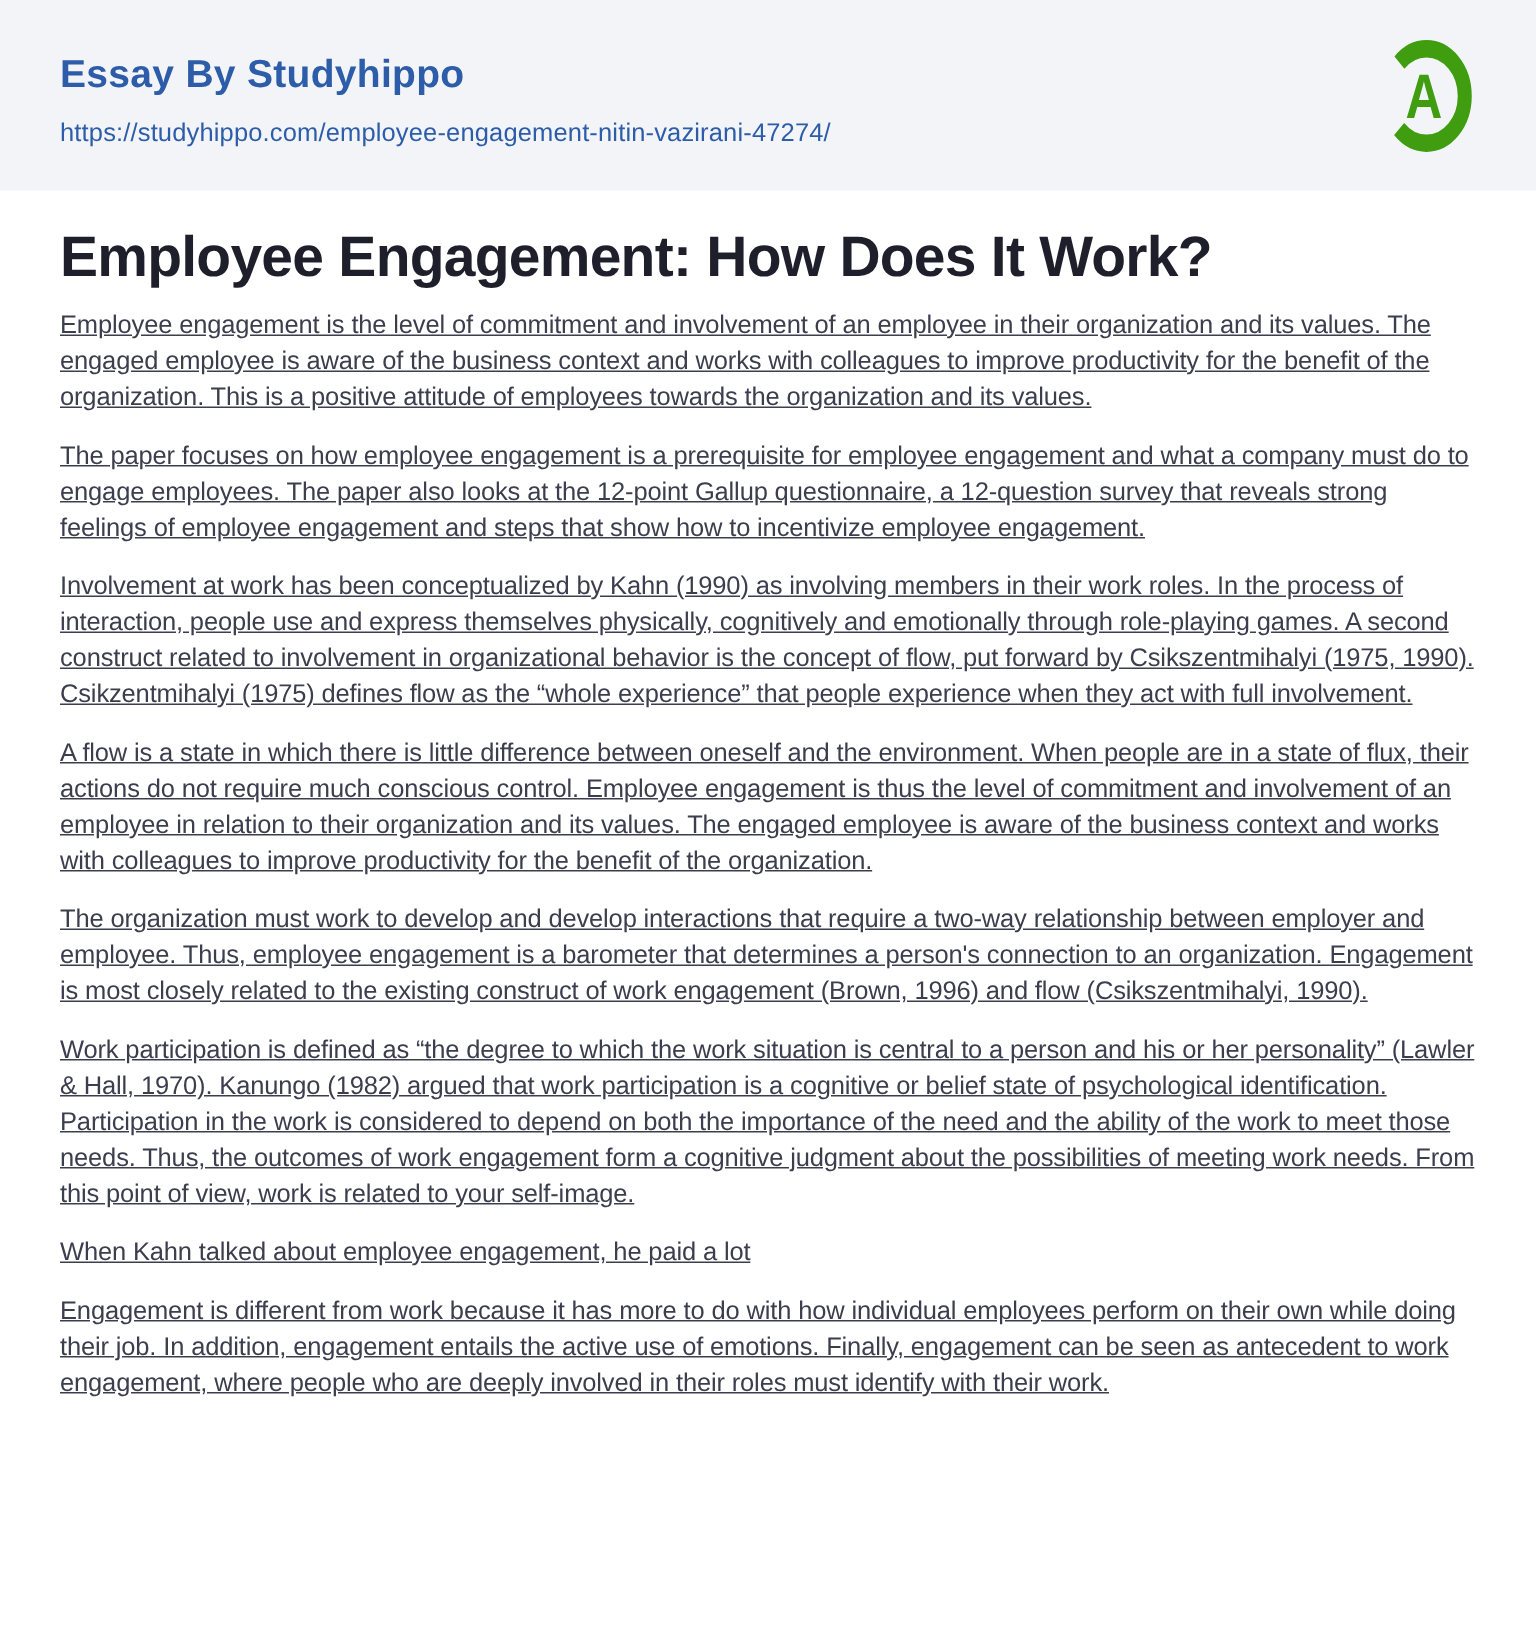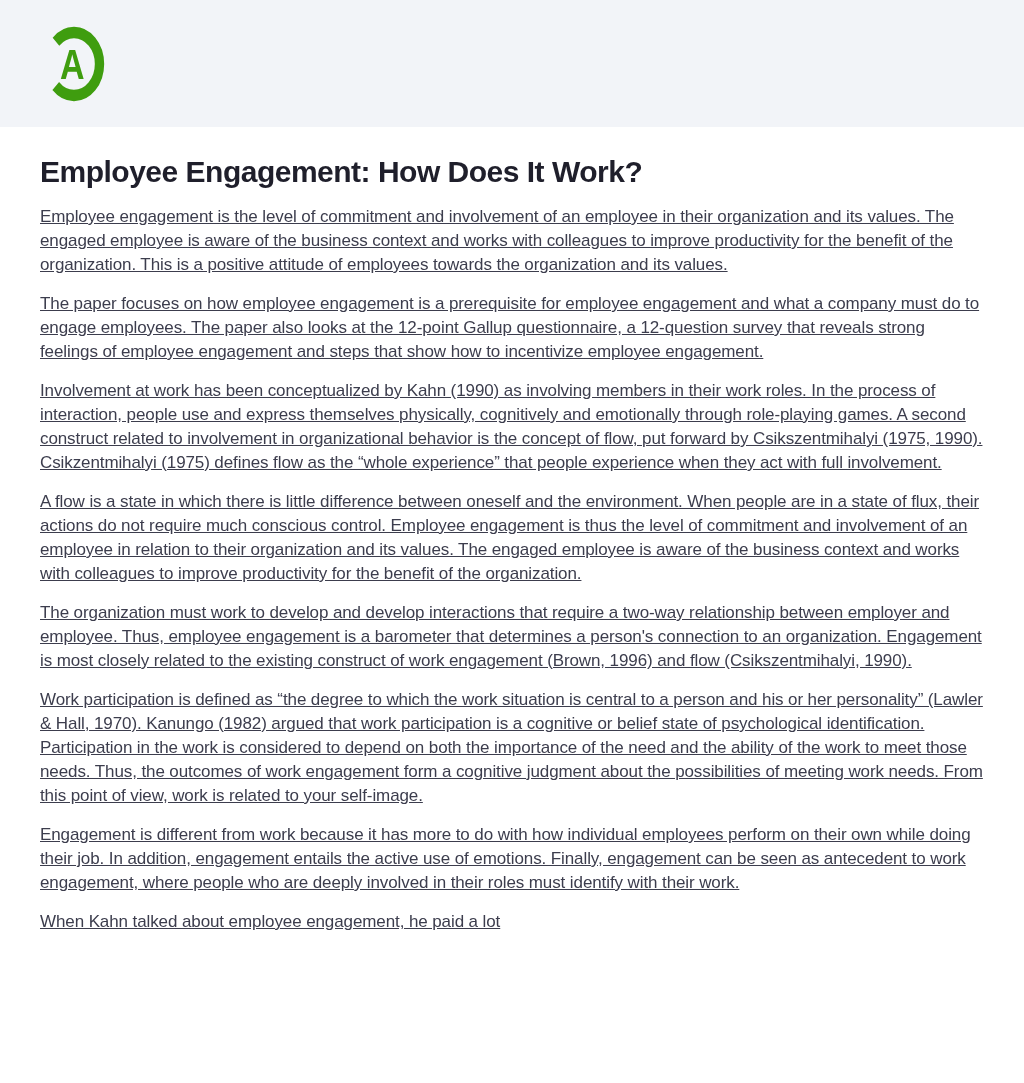--- a/index.html
+++ b/index.html
@@ -36,52 +36,56 @@
     letter-spacing: 0.1px;
   }
   .logo { width: 68px; height: 84px; flex: 0 0 auto; }
   .logo svg { display: block; width: 100%; height: 100%; }
   .content {
     padding: 0 40px;
     max-width: 1024px;
   }
   .article-title {
     margin: 23px 0 11px 0;
-    font-size: 30px;
+    font-size: 38px;
     line-height: 44px;
     font-weight: 800;
     letter-spacing: -0.5px;
     color: #1f1f2b;
   }
   .article p {
     font-size: 17px;
     line-height: 24px;
     letter-spacing: -0.1px;
     color: #3c3d4d;
     margin: 0 0 15px 0;
     text-decoration: underline;
   }
 </style>
 </head>
 <body>
 
 <header class="site-header">
+  <div class="header-text">
+    <div class="site-title">Essay By Studyhippo</div>
+    <a class="site-url" href="#">https://studyhippo.com/employee-engagement-nitin-vazirani-47274/</a>
+  </div>
   <div class="logo">
     <svg viewBox="0 0 80 80" preserveAspectRatio="none">
       <circle cx="40" cy="40" r="30" fill="none" stroke="#3f9d0f" stroke-width="11" stroke-dasharray="141.5 47" transform="rotate(225 40 40)"></circle>
       <text x="38" y="54" text-anchor="middle" font-family="Liberation Sans, DejaVu Sans, sans-serif" font-size="40" font-weight="600" fill="#3f9d0f">A</text>
     </svg>
   </div>
 </header>
 
 <main class="content">
   <h1 class="article-title">Employee Engagement: How Does It Work?</h1>
   <div class="article">
     <p>Employee engagement is the level of commitment and involvement of an employee in their organization and its values. The engaged employee is aware of the business context and works with colleagues to improve productivity for the benefit of the organization. This is a positive attitude of employees towards the organization and its values.</p>
     <p>The paper focuses on how employee engagement is a prerequisite for employee engagement and what a company must do to engage employees. The paper also looks at the 12-point Gallup questionnaire, a 12-question survey that reveals strong feelings of employee engagement and steps that show how to incentivize employee engagement.</p>
     <p>Involvement at work has been conceptualized by Kahn (1990) as involving members in their work roles. In the process of interaction, people use and express themselves physically, cognitively and emotionally through role-playing games. A second construct related to involvement in organizational behavior is the concept of flow, put forward by Csikszentmihalyi (1975, 1990). Csikzentmihalyi (1975) defines flow as the “whole experience” that people experience when they act with full involvement.</p>
     <p>A flow is a state in which there is little difference between oneself and the environment. When people are in a state of flux, their actions do not require much conscious control. Employee engagement is thus the level of commitment and involvement of an employee in relation to their organization and its values. The engaged employee is aware of the business context and works with colleagues to improve productivity for the benefit of the organization.</p>
     <p>The organization must work to develop and develop interactions that require a two-way relationship between employer and employee. Thus, employee engagement is a barometer that determines a person's connection to an organization. Engagement is most closely related to the existing construct of work engagement (Brown, 1996) and flow (Csikszentmihalyi, 1990).</p>
     <p>Work participation is defined as “the degree to which the work situation is central to a person and his or her personality” (Lawler &amp; Hall, 1970). Kanungo (1982) argued that work participation is a cognitive or belief state of psychological identification. Participation in the work is considered to depend on both the importance of the need and the ability of the work to meet those needs. Thus, the outcomes of work engagement form a cognitive judgment about the possibilities of meeting work needs. From this point of view, work is related to your self-image.</p>
+    <p>When Kahn talked about employee engagement, he paid a lot</p>
     <p>Engagement is different from work because it has more to do with how individual employees perform on their own while doing their job. In addition, engagement entails the active use of emotions. Finally, engagement can be seen as antecedent to work engagement, where people who are deeply involved in their roles must identify with their work.</p>
-    <p>When Kahn talked about employee engagement, he paid a lot</p>
   </div>
 </main>
 
 </body></html>

